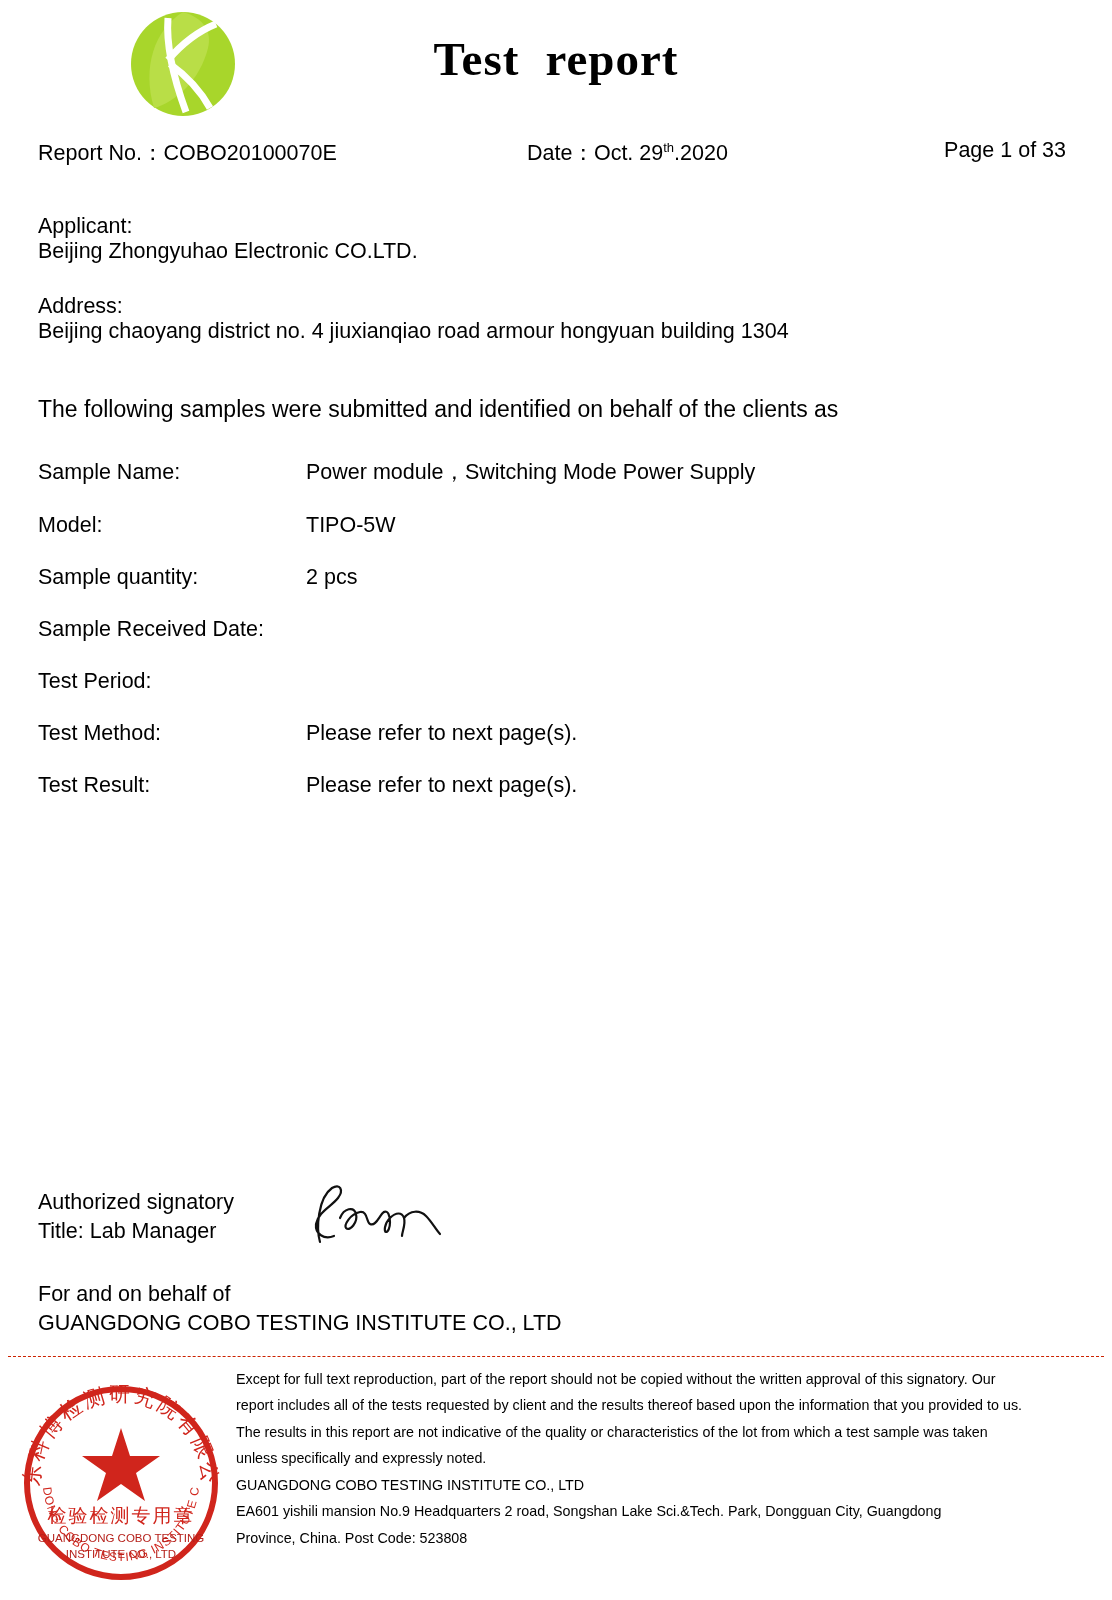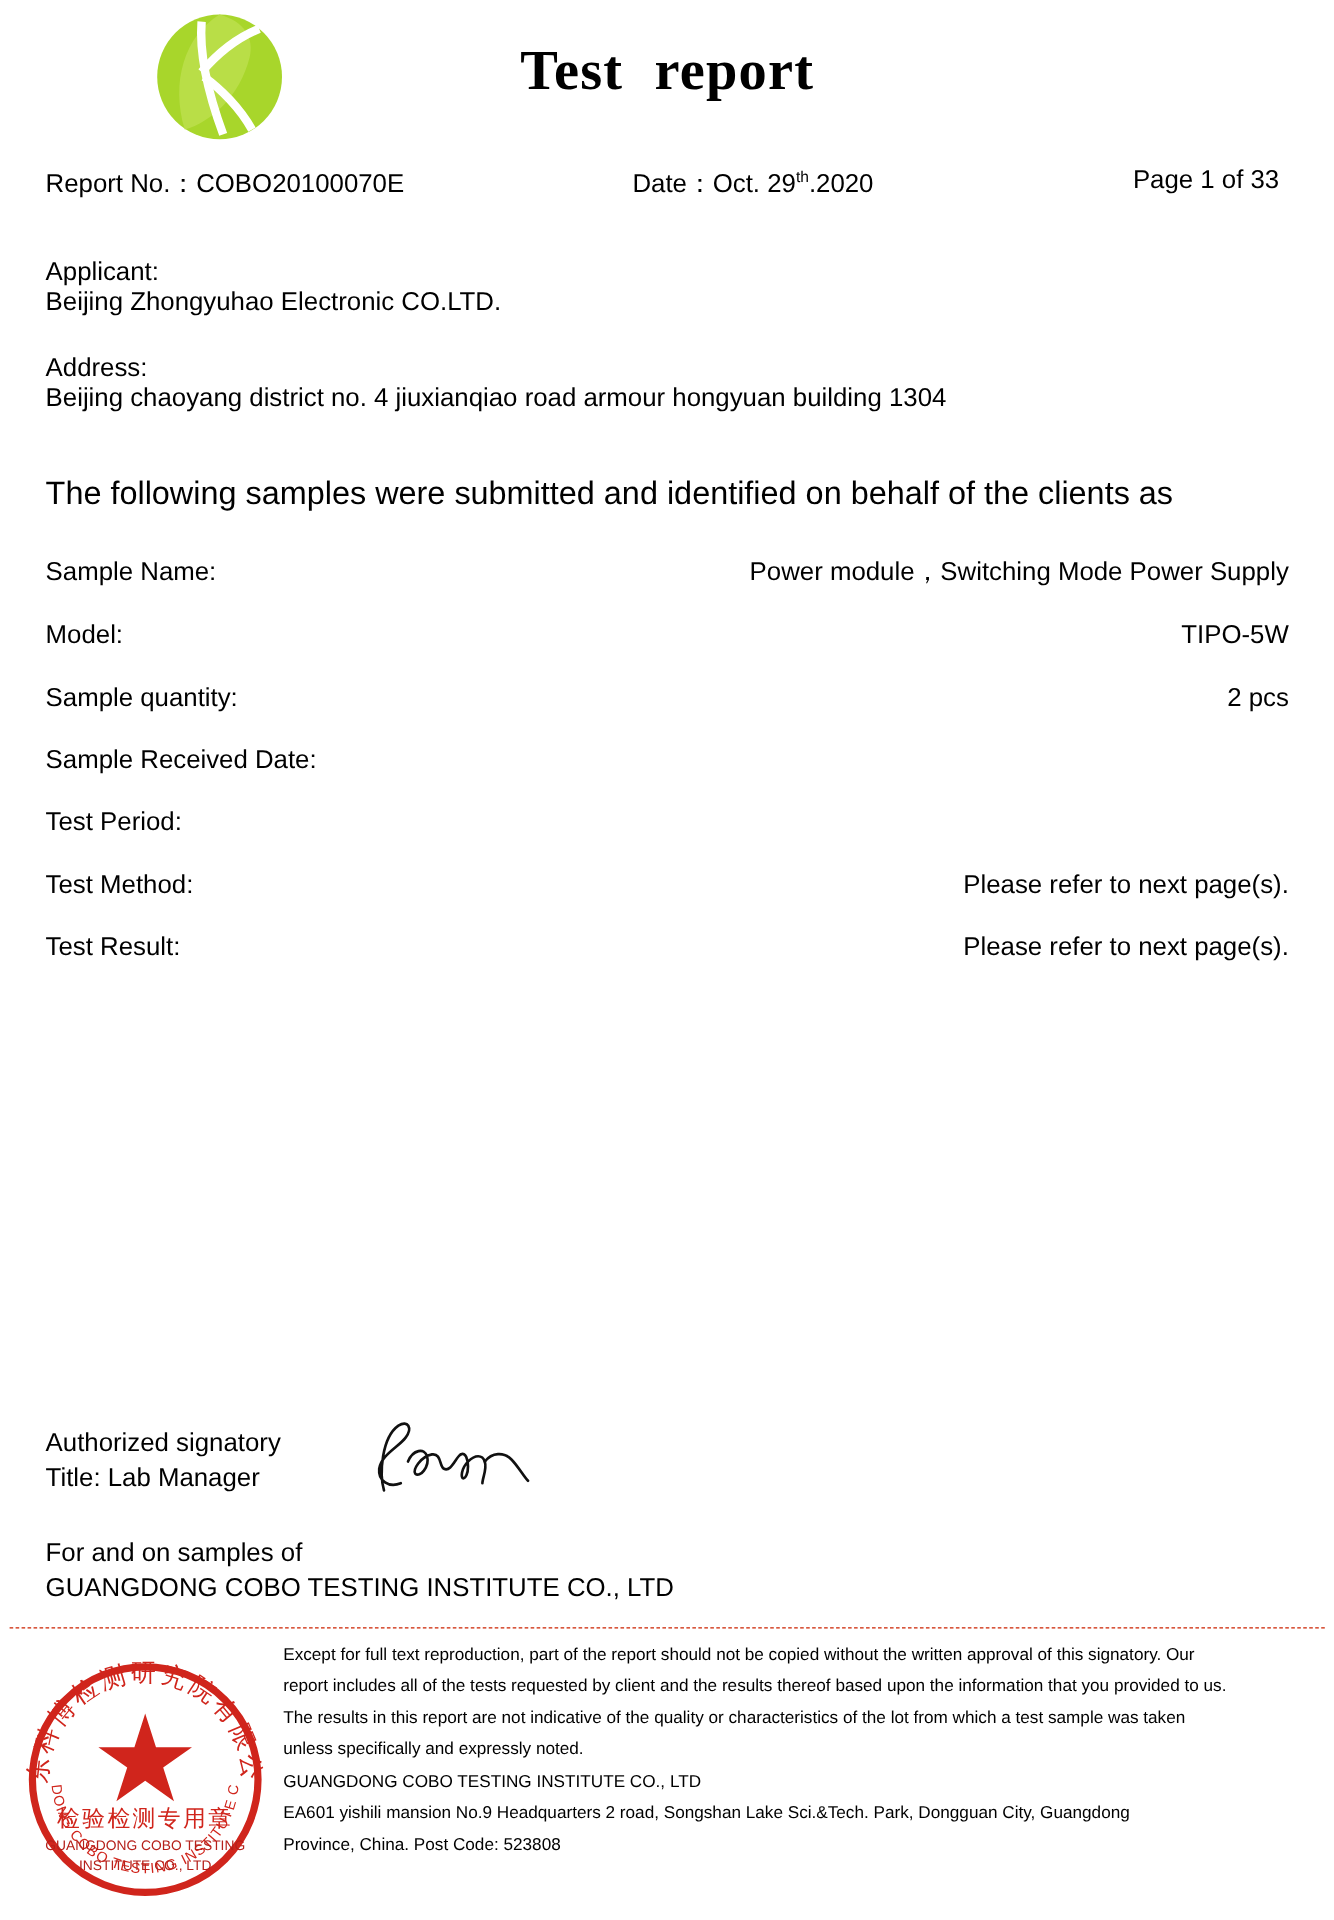--- a/index.html
+++ b/index.html
@@ -68,33 +68,33 @@
     display: flex;
     align-items: baseline;
     font-size: 21.5px;
     margin-bottom: 30px;
     flex-direction: column;
   }
   .row .label { width: 155px; flex: 0 0 auto; }
   .row .value { flex: 1 1 auto; }
 
   .statement {
-    font-size: 27px;
+    font-size: 23px;
     margin-top: 52px;
     margin-bottom: 34px;
   }
 
   .srow {
     display: flex;
     align-items: baseline;
     font-size: 21.5px;
     margin-bottom: 27px;
   }
   .srow .slabel { width: 268px; flex: 0 0 auto; }
-  .srow .svalue { flex: 1 1 auto; text-align: right; }
+  .srow .svalue { flex: 1 1 auto; }
 
   
   .signature {
     position: absolute;
     left: 38px;
     top: 1190px;
     width: 1036px;
     font-size: 21.5px;
   }
   .signature .line { margin-bottom: 4px; }
@@ -216,21 +216,21 @@
     <div class="srow">
       <div class="slabel">Test Result:</div>
       <div class="svalue">Please refer to next page(s).</div>
     </div>
   </div>
 
   <div class="signature">
     <div class="line">Authorized signatory</div>
     <div class="line">Title: Lab Manager</div>
     <div class="gap-line"></div>
-    <div class="line">For and on samples of</div>
+    <div class="line">For and on behalf of</div>
     <div class="line">GUANGDONG COBO TESTING INSTITUTE CO., LTD</div>
     <div class="sig-script">
       <svg width="140" height="76" viewBox="0 0 140 76">
         <g fill="none" stroke="#111111" stroke-width="2.2" stroke-linecap="round">
           <path d="M10 64 C6 50 8 20 22 10 C30 5 34 12 28 20 C22 28 8 34 6 46 C5 56 14 62 24 58"></path>
           <path d="M30 40 C34 30 44 28 46 36 C48 44 40 54 36 50 C34 47 40 36 50 34 C58 33 56 44 60 46 C66 49 70 36 74 34"></path>
           <path d="M74 34 C78 32 80 38 80 44 C80 50 78 54 76 54 C74 54 74 46 80 40 C86 34 92 34 94 40 C96 46 92 54 92 58"></path>
           <path d="M94 40 C100 32 110 32 116 38 C122 44 126 52 130 56"></path>
         </g>
       </svg>

